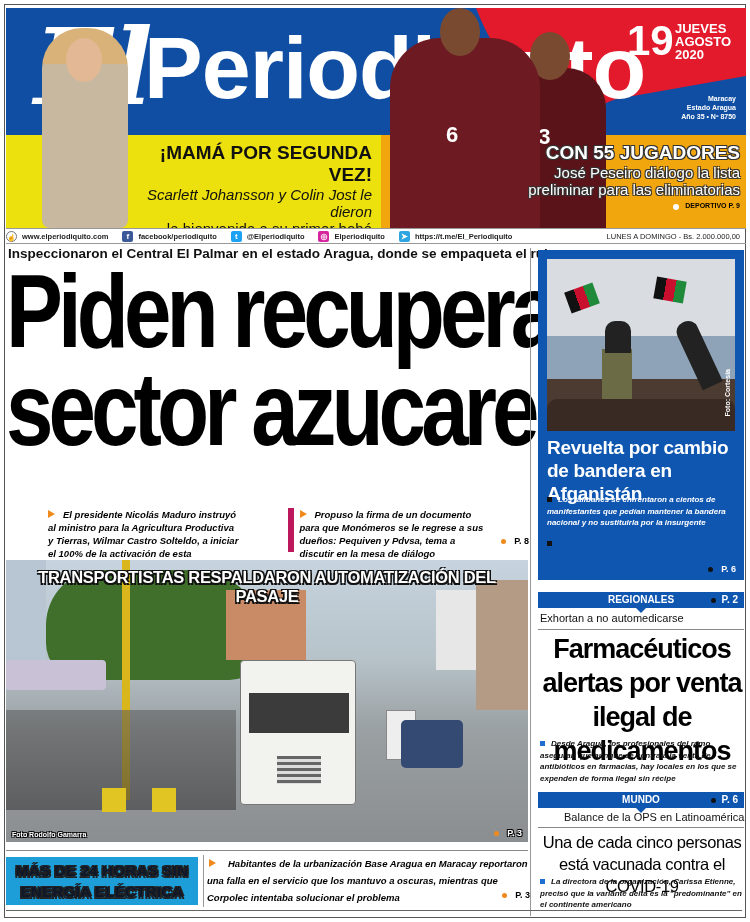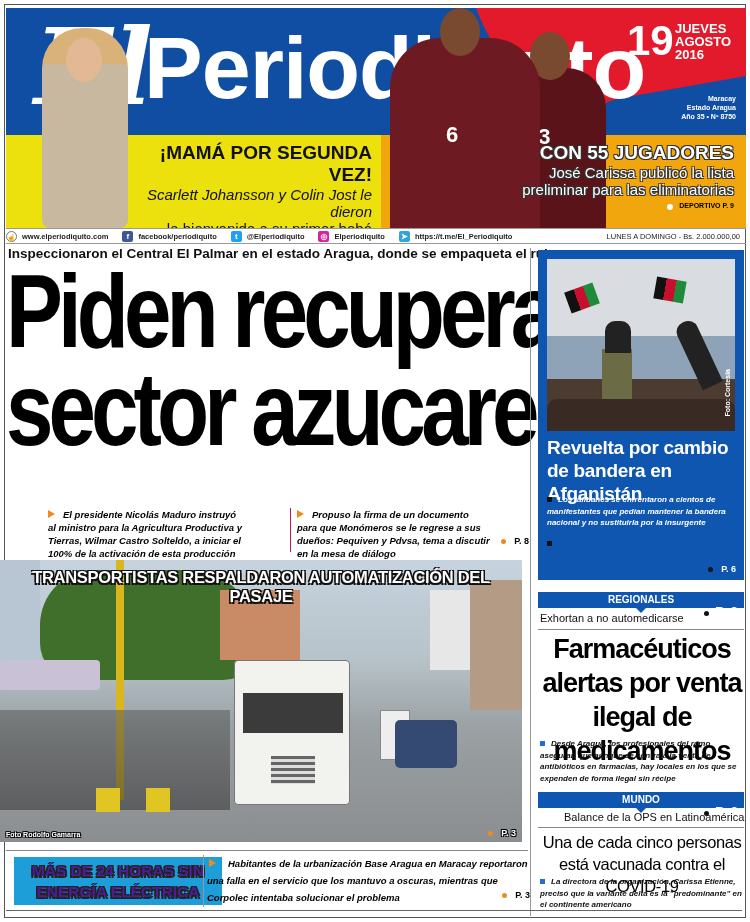--- a/index.html
+++ b/index.html
@@ -40,82 +40,82 @@
   .social .it { display:flex; align-items:center; margin-right:14px; }
   .ic { display:inline-block; width:11px; height:11px; border-radius:2px; margin-right:5px; color:#fff; font-size:8px; text-align:center; line-height:11px; font-weight:bold; }
   .social .price { margin-left:auto; margin-right:6px; font-weight:normal; font-size:7.5px; }
 
   
   .kicker { position:absolute; left:8px; top:246px; font-size:13.5px; font-weight:bold; color:#111; }
   .headline { position:absolute; left:6px; top:262px; width:525px; font-family:"Liberation Sans Narrow","Liberation Sans",sans-serif; font-weight:bold; font-size:104px; line-height:98px; letter-spacing:-6px; color:#000; transform: scaleX(0.82); transform-origin:left top; white-space:nowrap; }
   .vsep { position:absolute; left:530px; top:248px; width:1px; height:668px; background:#999; }
   .bullets { position:absolute; left:6px; top:508px; width:525px; height:44px; display:flex; font-size:9.5px; font-style:italic; font-weight:bold; line-height:13px; }
   .bullets .col { flex:1; padding-right:6px; position:relative;margin-left:42px; }
-  .bullets .col + .col { border-left:1px solid #be185d; padding-left:6px; }
+  .bullets .col + .col { border-left:6px solid #be185d; padding-left:6px; }
   .tri { display:inline-block; width:0; height:0; border-left:7px solid #f08a1c; border-top:4px solid transparent; border-bottom:4px solid transparent; margin-right:8px; }
   .pref { position:absolute; right:2px; bottom:4px; font-style:normal; font-weight:bold; font-size:9px; }
   .dot-o { display:inline-block; width:5px; height:5px; border-radius:50%; background:#f08a1c; margin-right:8px; vertical-align:middle; }
 
   
-  .busphoto { position:absolute; left:0; top:560px; width:522px; height:282px; background: linear-gradient(180deg,#c7d3de 0%, #b7c3c9 35%, #9aa0a3 60%, #8b8e90 100%); overflow:hidden; }
+  .busphoto { position:absolute; left:6px; top:560px; width:522px; height:282px; background: linear-gradient(180deg,#c7d3de 0%, #b7c3c9 35%, #9aa0a3 60%, #8b8e90 100%); overflow:hidden; }
   .tree { position:absolute; left:40px; top:10px; width:220px; height:110px; background:#3f6f2a; border-radius: 60px 80px 40px 40px; }
   .bldg { position:absolute; background:#c98b65; }
   .bus { position:absolute; left:234px; top:100px; width:116px; height:145px; background:#f2f2ee; border:1px solid #777; border-radius:4px; }
   .bus .win { position:absolute; left:8px; top:32px; width:100px; height:40px; background:#3b3b3b; }
   .bus .grill { position:absolute; left:36px; top:95px; width:44px; height:28px; background:repeating-linear-gradient(180deg,#666 0 3px,#ddd 3px 6px); }
   .jeep { position:absolute; left:395px; top:160px; width:62px; height:48px; background:#344a73; border-radius:5px; }
   .photo-title { position:absolute; left:0; top:8px; width:522px; text-align:center; font-weight:bold; font-size:16.5px; color:#fff; letter-spacing:-0.3px; text-shadow: 1.5px 1.5px 0 #111,-1.5px -1.5px 0 #111,1.5px -1.5px 0 #111,-1.5px 1.5px 0 #111; }
   .photo-credit { position:absolute; left:6px; bottom:4px; font-size:7px; font-weight:bold; color:#fff; text-shadow: 1px 1px 0 #000,-1px -1px 0 #000,1px -1px 0 #000,-1px 1px 0 #000; }
   .photo-pref { position:absolute; right:6px; bottom:4px; font-size:9px; font-weight:bold; color:#fff; text-shadow: 1px 1px 0 #000,-1px -1px 0 #000,1px -1px 0 #000,-1px 1px 0 #000; }
 
   .hr { position:absolute; height:1px; background:#888; }
 
   
-  .energy { position:absolute; left:14px; top:857px; width:208px; height:48px; background:#1e9ed8; text-align:center; font-weight:bold; font-size:15.5px; line-height:21px; color:#4c1d95; padding-top:3px; text-shadow: 1.5px 1.5px 0 #222,-1.5px -1.5px 0 #222,1.5px -1.5px 0 #222,-1.5px 1.5px 0 #222; }
+  .energy { position:absolute; left:6px; top:857px; width:192px; height:48px; background:#1e9ed8; text-align:center; font-weight:bold; font-size:15.5px; line-height:21px; color:#0f172a; padding-top:3px; text-shadow: 1.5px 1.5px 0 #222,-1.5px -1.5px 0 #222,1.5px -1.5px 0 #222,-1.5px 1.5px 0 #222; }
   .energy-txt { position:absolute; left:207px; top:855px; width:322px; font-size:9.5px; font-style:italic; font-weight:bold; line-height:17px; }
   .energy-pref { position:absolute; right:220px; top:890px; font-size:9px; font-weight:bold; }
   .vsep2 { position:absolute; left:203px; top:855px; width:1px; height:52px; background:#999; }
 
   
   .afg { position:absolute; left:538px; top:250px; width:206px; height:330px; background:#0f56b0; }
   .afg-photo { position:absolute; left:9px; top:9px; width:188px; height:172px; background:linear-gradient(180deg,#d9dde1 0 45%, #8ea3b8 45% 70%, #4b3b30 70% 100%); overflow:hidden; }
   .flag { position:absolute; width:30px; height:22px; background:linear-gradient(90deg,#111 0 33%,#c8102e 33% 66%,#1f8a3a 66% 100%); }
   .person { position:absolute; background:#222; border-radius: 10px 10px 0 0; }
   .foto-c { position:absolute; right:4px; top:110px; writing-mode:vertical-rl; transform:rotate(180deg); font-size:7px; font-weight:bold; color:#fff; }
   .afg-head { position:absolute; left:9px; top:186px; width:192px; font-weight:bold; font-size:19px; line-height:23px; color:#fff; letter-spacing:-0.3px; }
   .afg-b { position:absolute; left:9px; width:192px; font-size:8px; font-style:italic; font-weight:bold; line-height:11.5px; color:#fff; }
   .sq { display:inline-block; width:5px; height:5px; margin-right:6px; vertical-align:middle; }
   .sq-dark { background:#111; }
   .sq-blue { background:#1e6fd0; }
   .afg-pref { position:absolute; right:8px; bottom:6px; font-size:9px; font-weight:bold; color:#fff; }
   .dot-k { display:inline-block; width:5px; height:5px; border-radius:50%; background:#111; margin-right:8px; vertical-align:middle; }
 
   .sec-bar { position:absolute; left:538px; width:206px; height:16px; background:#0f56b0; color:#fff; font-weight:bold; font-size:10px; text-align:center; line-height:16px; }
-  .sec-bar .sp { position:absolute; right:6px; top:12px; font-size:14px;text-align:right; }
+  .sec-bar .sp { position:absolute; right:6px; top:0; font-size:10px;text-align:right; }
   .sec-bar .notch { position:absolute; left:98px; bottom:-5px; width:0; height:0; border-left:5px solid transparent; border-right:5px solid transparent; border-top:5px solid #0f56b0; }
   .sec-kick { position:absolute; left:540px; font-size:11px; color:#111; }
   .sec-head { position:absolute; left:539px; width:206px; font-family:"Liberation Sans Narrow","Liberation Sans",sans-serif; font-weight:bold; color:#000;text-align:center; }
   .sec-body { position:absolute; left:540px; width:204px; font-size:8px; font-style:italic; font-weight:bold; line-height:11.5px; color:#111; }
 </style>
 </head>
 <body>
 
 <div class="page"></div>
 
 <div class="mast">
   <div class="mast-blue"></div>
   <div class="mast-red"></div>
   <div class="mast-red-cover"></div>
   <div class="logo-el">El</div>
   <div class="logo-name">Periodiquito</div>
   <div class="date-day">19</div>
   <div class="date-txt">
     <div>JUEVES</div>
     <div>AGOSTO</div>
-    <div>2016</div>
+    <div>2020</div>
   </div>
   <div class="edition">
     <div>Maracay</div>
     <div>Estado Aragua</div>
     <div>Año 35  •  Nº 8750</div>
   </div>
 
   <div class="band-yellow"></div>
   <div class="band-orange"></div>
 
@@ -131,23 +131,23 @@
     <div class="ph-head" style="left:50px;top:-30px;"></div>
     <div class="jersey-num" style="left:56px;top:84px;">6</div>
   </div>
 
   <div class="teaser" style="right:374px; top:134px; width:260px;">
     <div class="t-head">¡MAMÁ POR SEGUNDA VEZ!</div>
     <div class="t-body" style="font-style:italic;">Scarlett Johansson y Colin Jost le dieron</div>
     <div class="t-body">la bienvenida a su primer bebé</div>
 
   </div>
-  <div class="teaser sports" style="right:12px; top:134px; width:300px;">
+  <div class="teaser sports" style="right:6px; top:134px; width:300px;">
     <div class="t-head">CON 55 JUGADORES</div>
-    <div class="t-body">José Carissa publicó la lista</div>
+    <div class="t-body">José Peseiro diálogo la lista</div>
     <div class="t-body">preliminar para las eliminatorias</div>
     <div class="t-ref"><span class="dot-w"></span><span>DEPORTIVO  P. 9</span></div>
   </div>
 </div>
 
 <div class="social">
   <div class="it">
       <span class="ic" style="color:#333;background:none;border:1px solid #777;border-radius:50%;font-size:7px;">☝</span>
       <span>www.elperiodiquito.com</span>
     </div>

